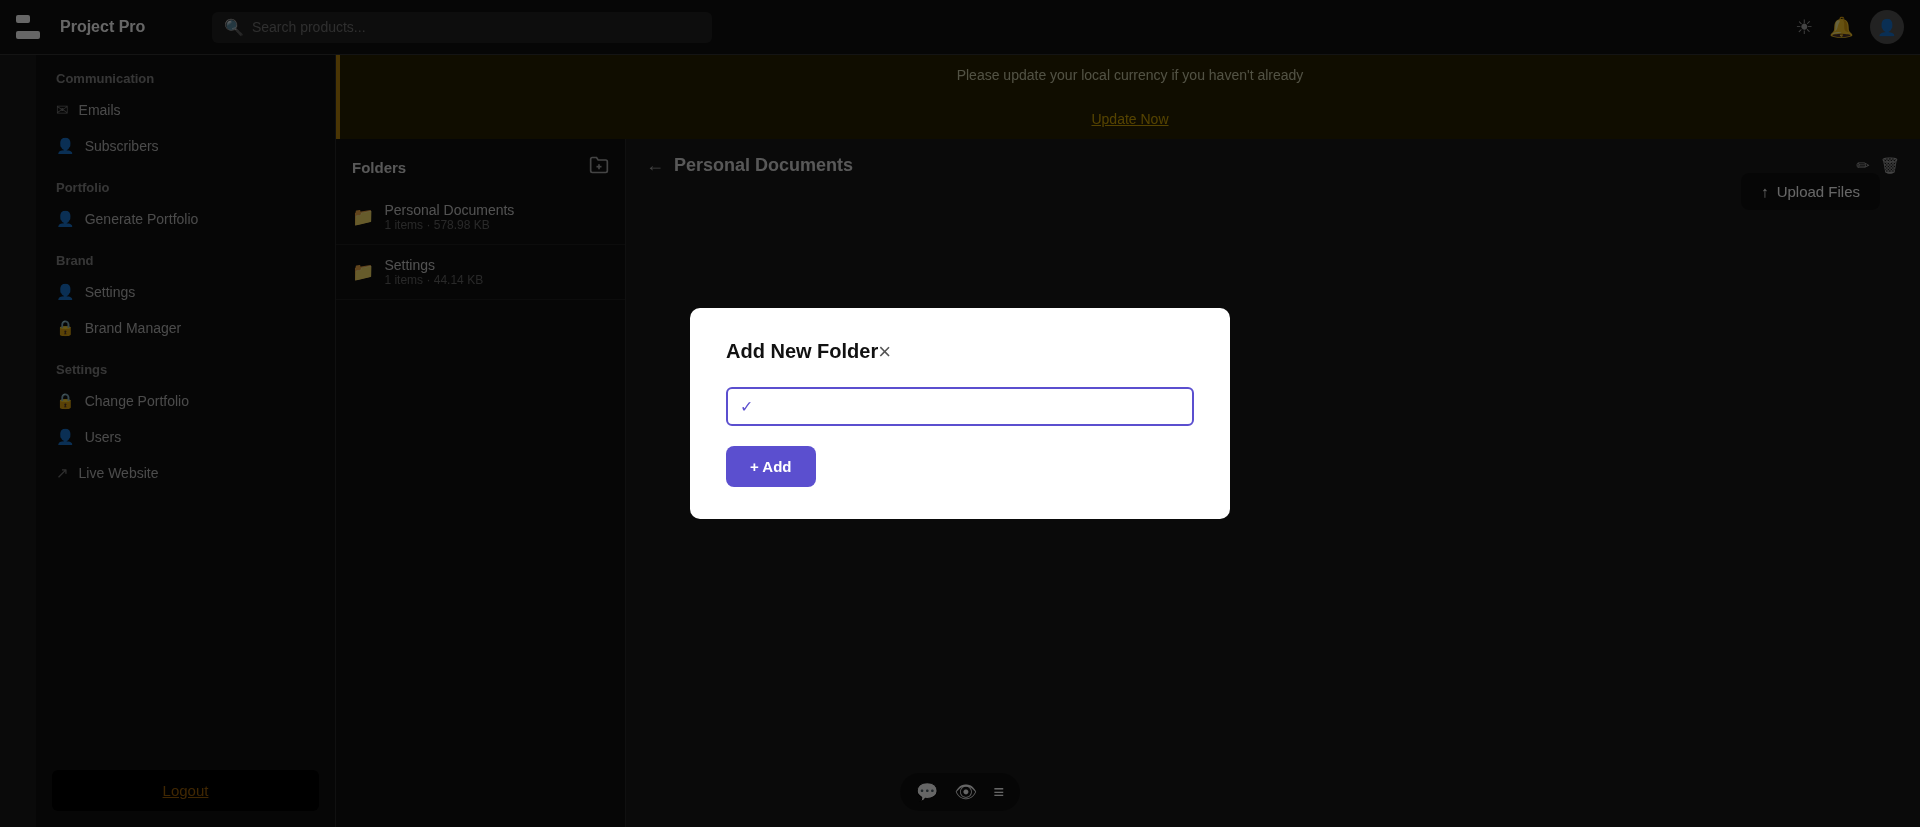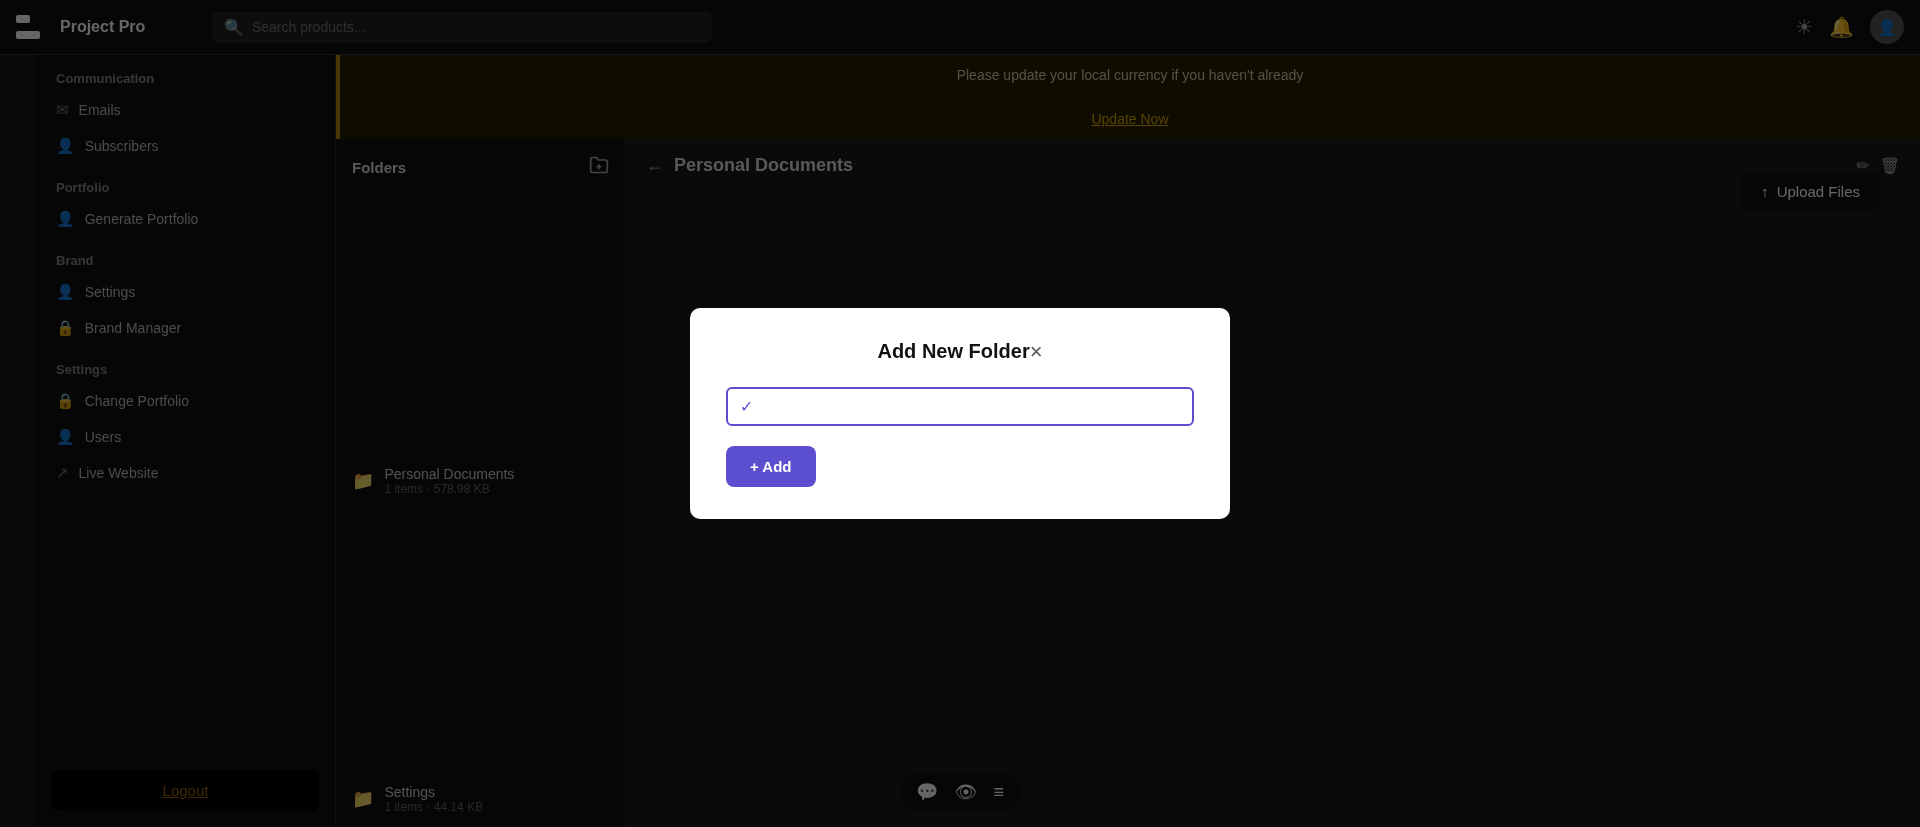--- a/index.html
+++ b/index.html
@@ -34,21 +34,21 @@
 
     
     .content { flex: 1; display: flex; flex-direction: column; background: #1a1a1a; overflow: hidden; }
     .banner { background: #2a2200; border-left: 4px solid #b8860b; padding: 12px 20px; font-size: 14px; color: #cca; display: flex; align-items: center; gap: 6px; flex-direction: column; }
     .banner a { color: #d4a800; text-decoration: underline; }
 
     
     .file-area { display: flex; flex: 1; overflow: hidden; }
 
     
-    .folders-panel { width: 290px; background: #111; border-right: 1px solid #2a2a2a; display: flex; flex-direction: column; flex-shrink: 0; justify-content: space-between; }
+    .folders-panel { width: 290px; background: #111; border-right: 1px solid #2a2a2a; display: flex; flex-direction: column; flex-shrink: 0; }
     .folders-header { display: flex; align-items: center; justify-content: space-between; padding: 16px 16px 10px 16px; }
     .folders-title { font-size: 15px; font-weight: 600; color: #ddd; }
     .folders-add-btn { background: none; border: none; color: #aaa; font-size: 18px; cursor: pointer; }
     .folder-item { display: flex; align-items: center; gap: 10px; padding: 12px 16px; cursor: pointer; border-bottom: 1px solid #1e1e1e; }
     .folder-icon { font-size: 18px; color: #777; }
     .folder-info { display: flex; flex-direction: column; }
     .folder-name { font-size: 14px; color: #ccc; }
     .folder-meta { font-size: 12px; color: #666; }
 
     
@@ -58,21 +58,21 @@
     .doc-title { font-size: 18px; font-weight: 600; color: #ddd; flex: 1; }
     .doc-actions { display: flex; gap: 10px; }
     .doc-action-btn { background: none; border: none; color: #aaa; font-size: 16px; cursor: pointer; }
     .upload-btn { display: flex; align-items: center; gap: 8px; background: #111; color: #fff; border: none; border-radius: 8px; padding: 10px 20px; font-size: 15px; cursor: pointer; position: absolute; top: 173px; right: 40px; }
 
     
     .overlay { position: fixed; inset: 0; background: rgba(0,0,0,0.6); display: flex; align-items: center; justify-content: center; z-index: 100; }
 
     
     .modal { background: #fff; border-radius: 10px; padding: 32px 36px; width: 540px; position: relative; color: #111; }
-    .modal-header { display: flex; align-items: center; justify-content: center; margin-bottom: 24px; }
+    .modal-header { display: flex; align-items: center; justify-content: flex-start; margin-bottom: 24px; }
     .modal-title { font-size: 20px; font-weight: 700; color: #111; }
     .modal-close { background: none; border: none; font-size: 22px; color: #555; cursor: pointer; line-height: 1; }
     .modal-input-wrap { display: flex; align-items: center; border: 2px solid #5b4fcf; border-radius: 6px; padding: 8px 12px; margin-bottom: 20px; gap: 8px; }
     .modal-check { color: #5b4fcf; font-size: 16px; }
     .modal-input { border: none; outline: none; font-size: 15px; width: 100%; color: #111; }
     .modal-add-btn { display: flex; align-items: center; gap: 8px; background: #5b4fcf; color: #fff; border: none; border-radius: 8px; padding: 12px 24px; font-size: 15px; cursor: pointer; font-weight: 600; }
 
     
     .bottom-bar { position: fixed; bottom: 16px; left: 50%; transform: translateX(-50%); background: #111; border-radius: 24px; padding: 8px 16px; display: flex; gap: 16px; align-items: center; }
     .bottom-bar-btn { background: none; border: none; color: #fff; font-size: 18px; cursor: pointer; }

